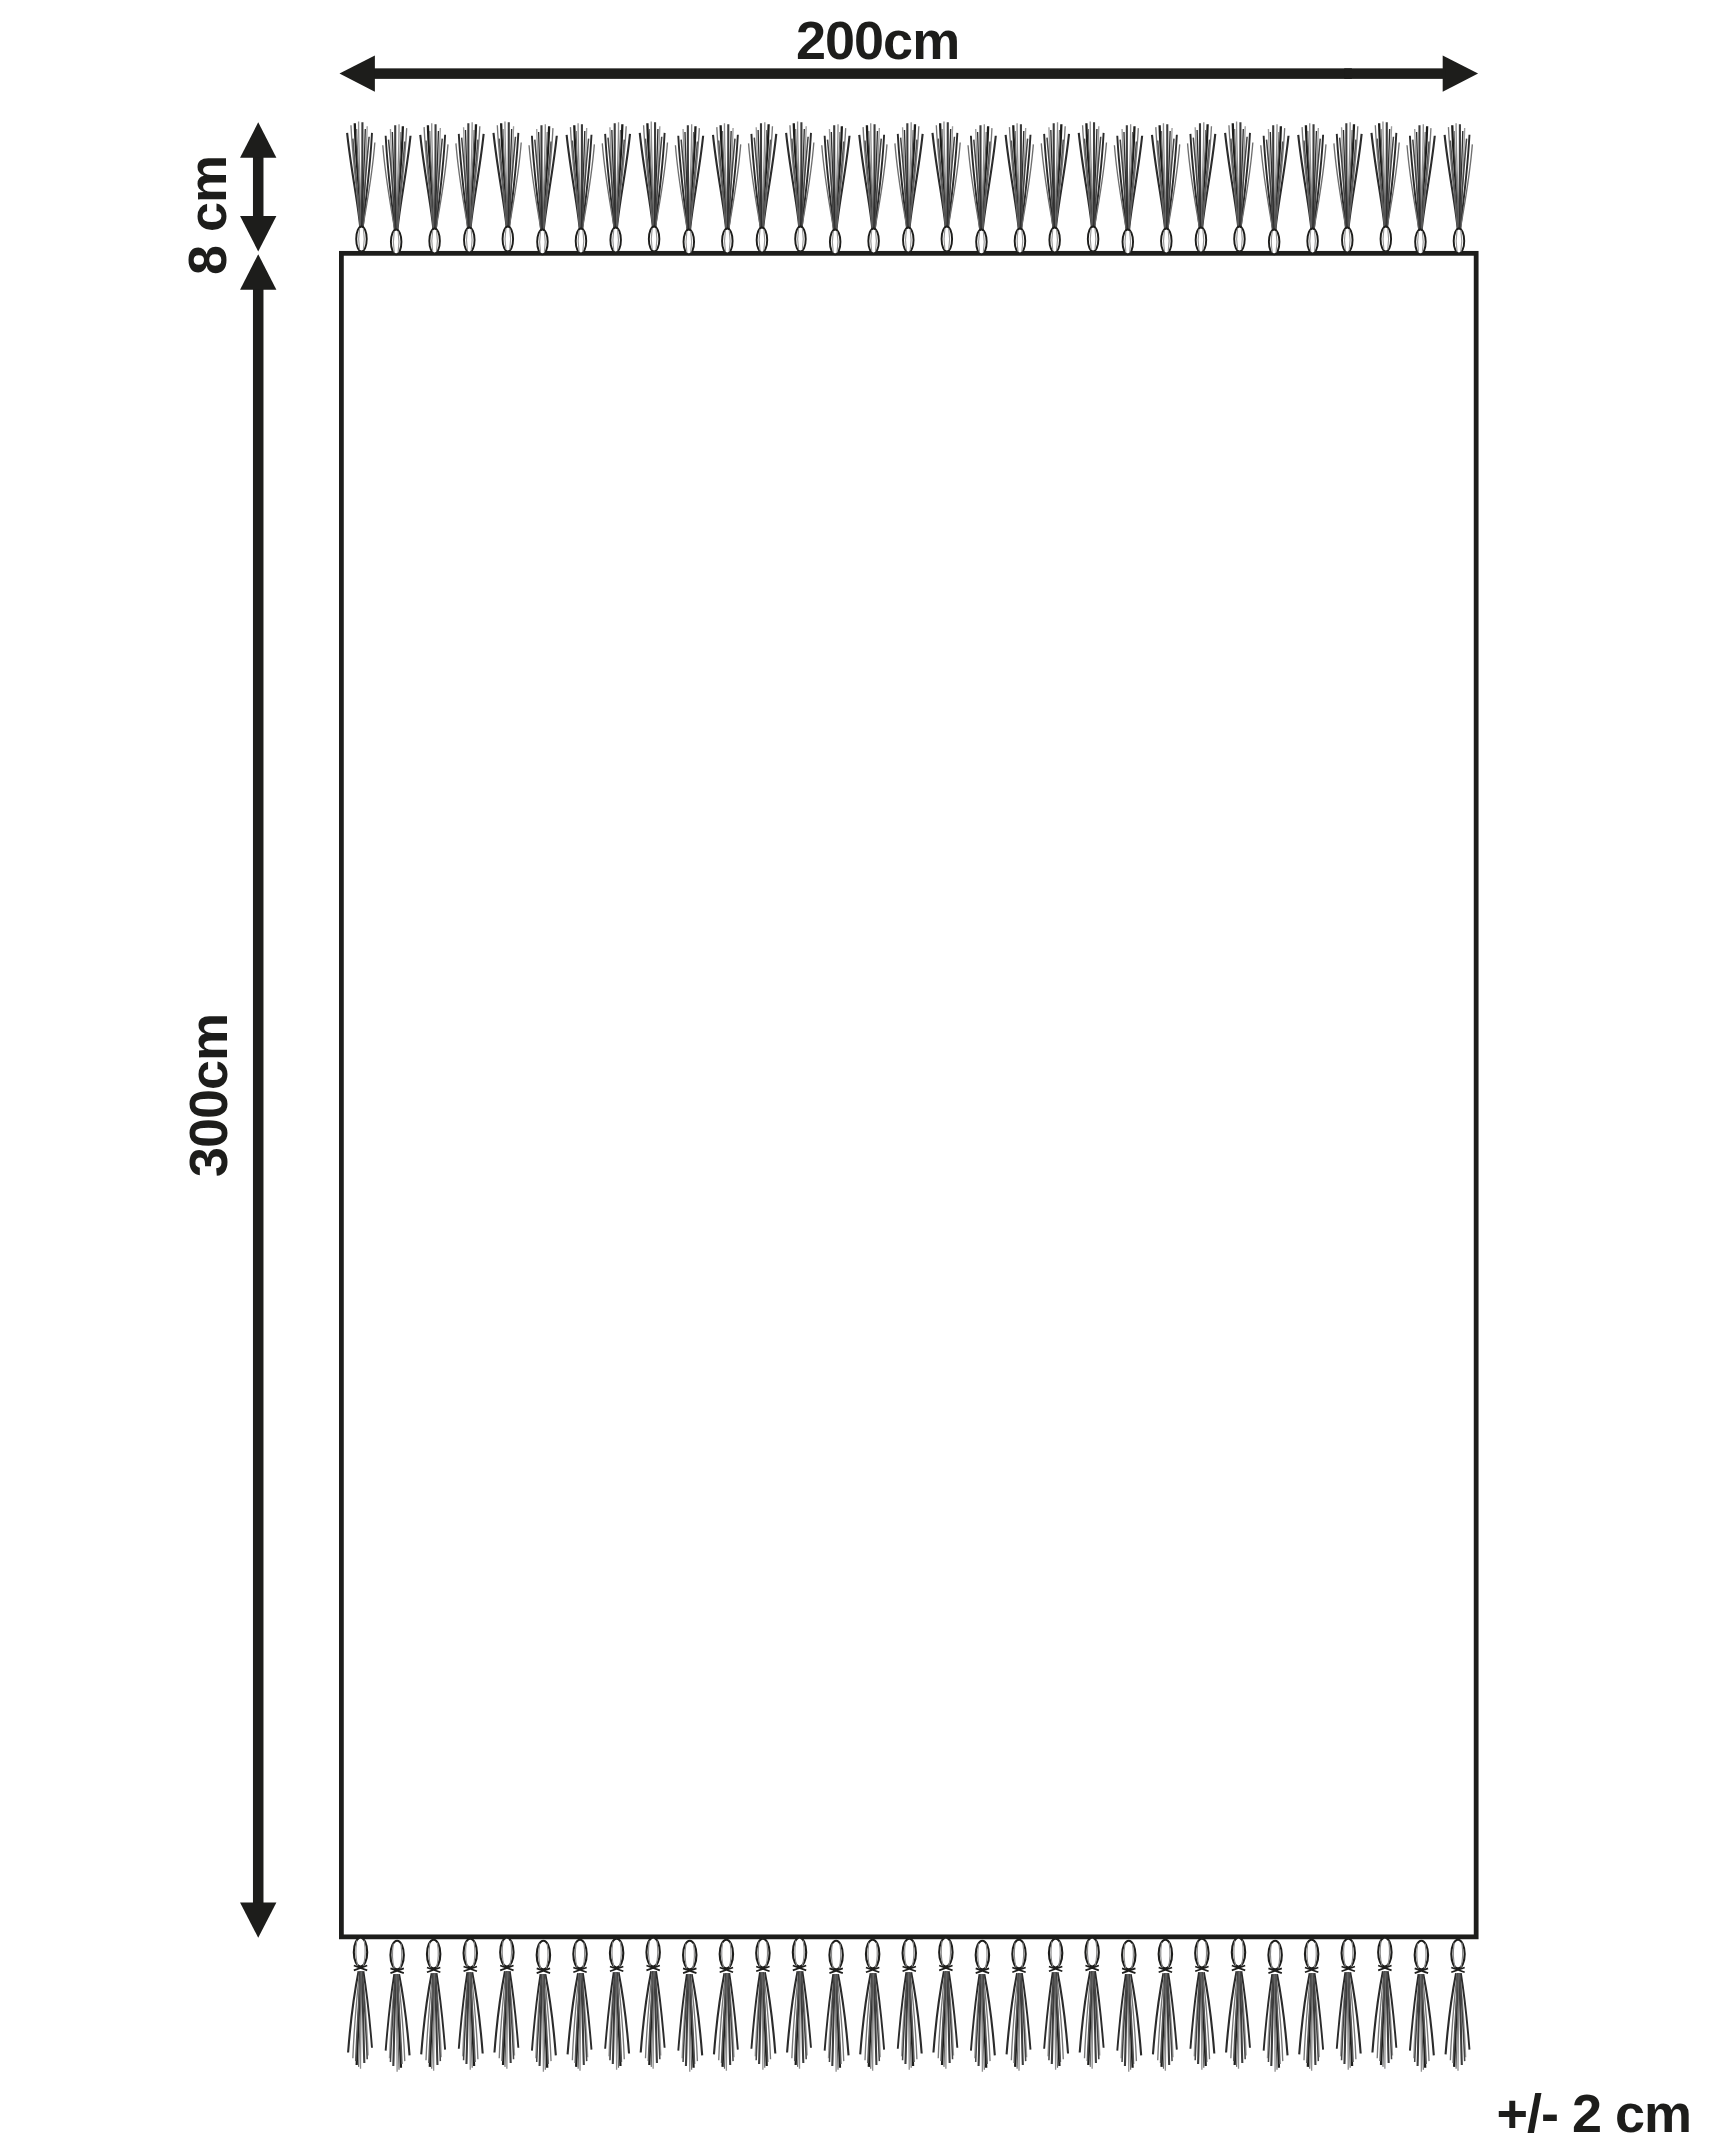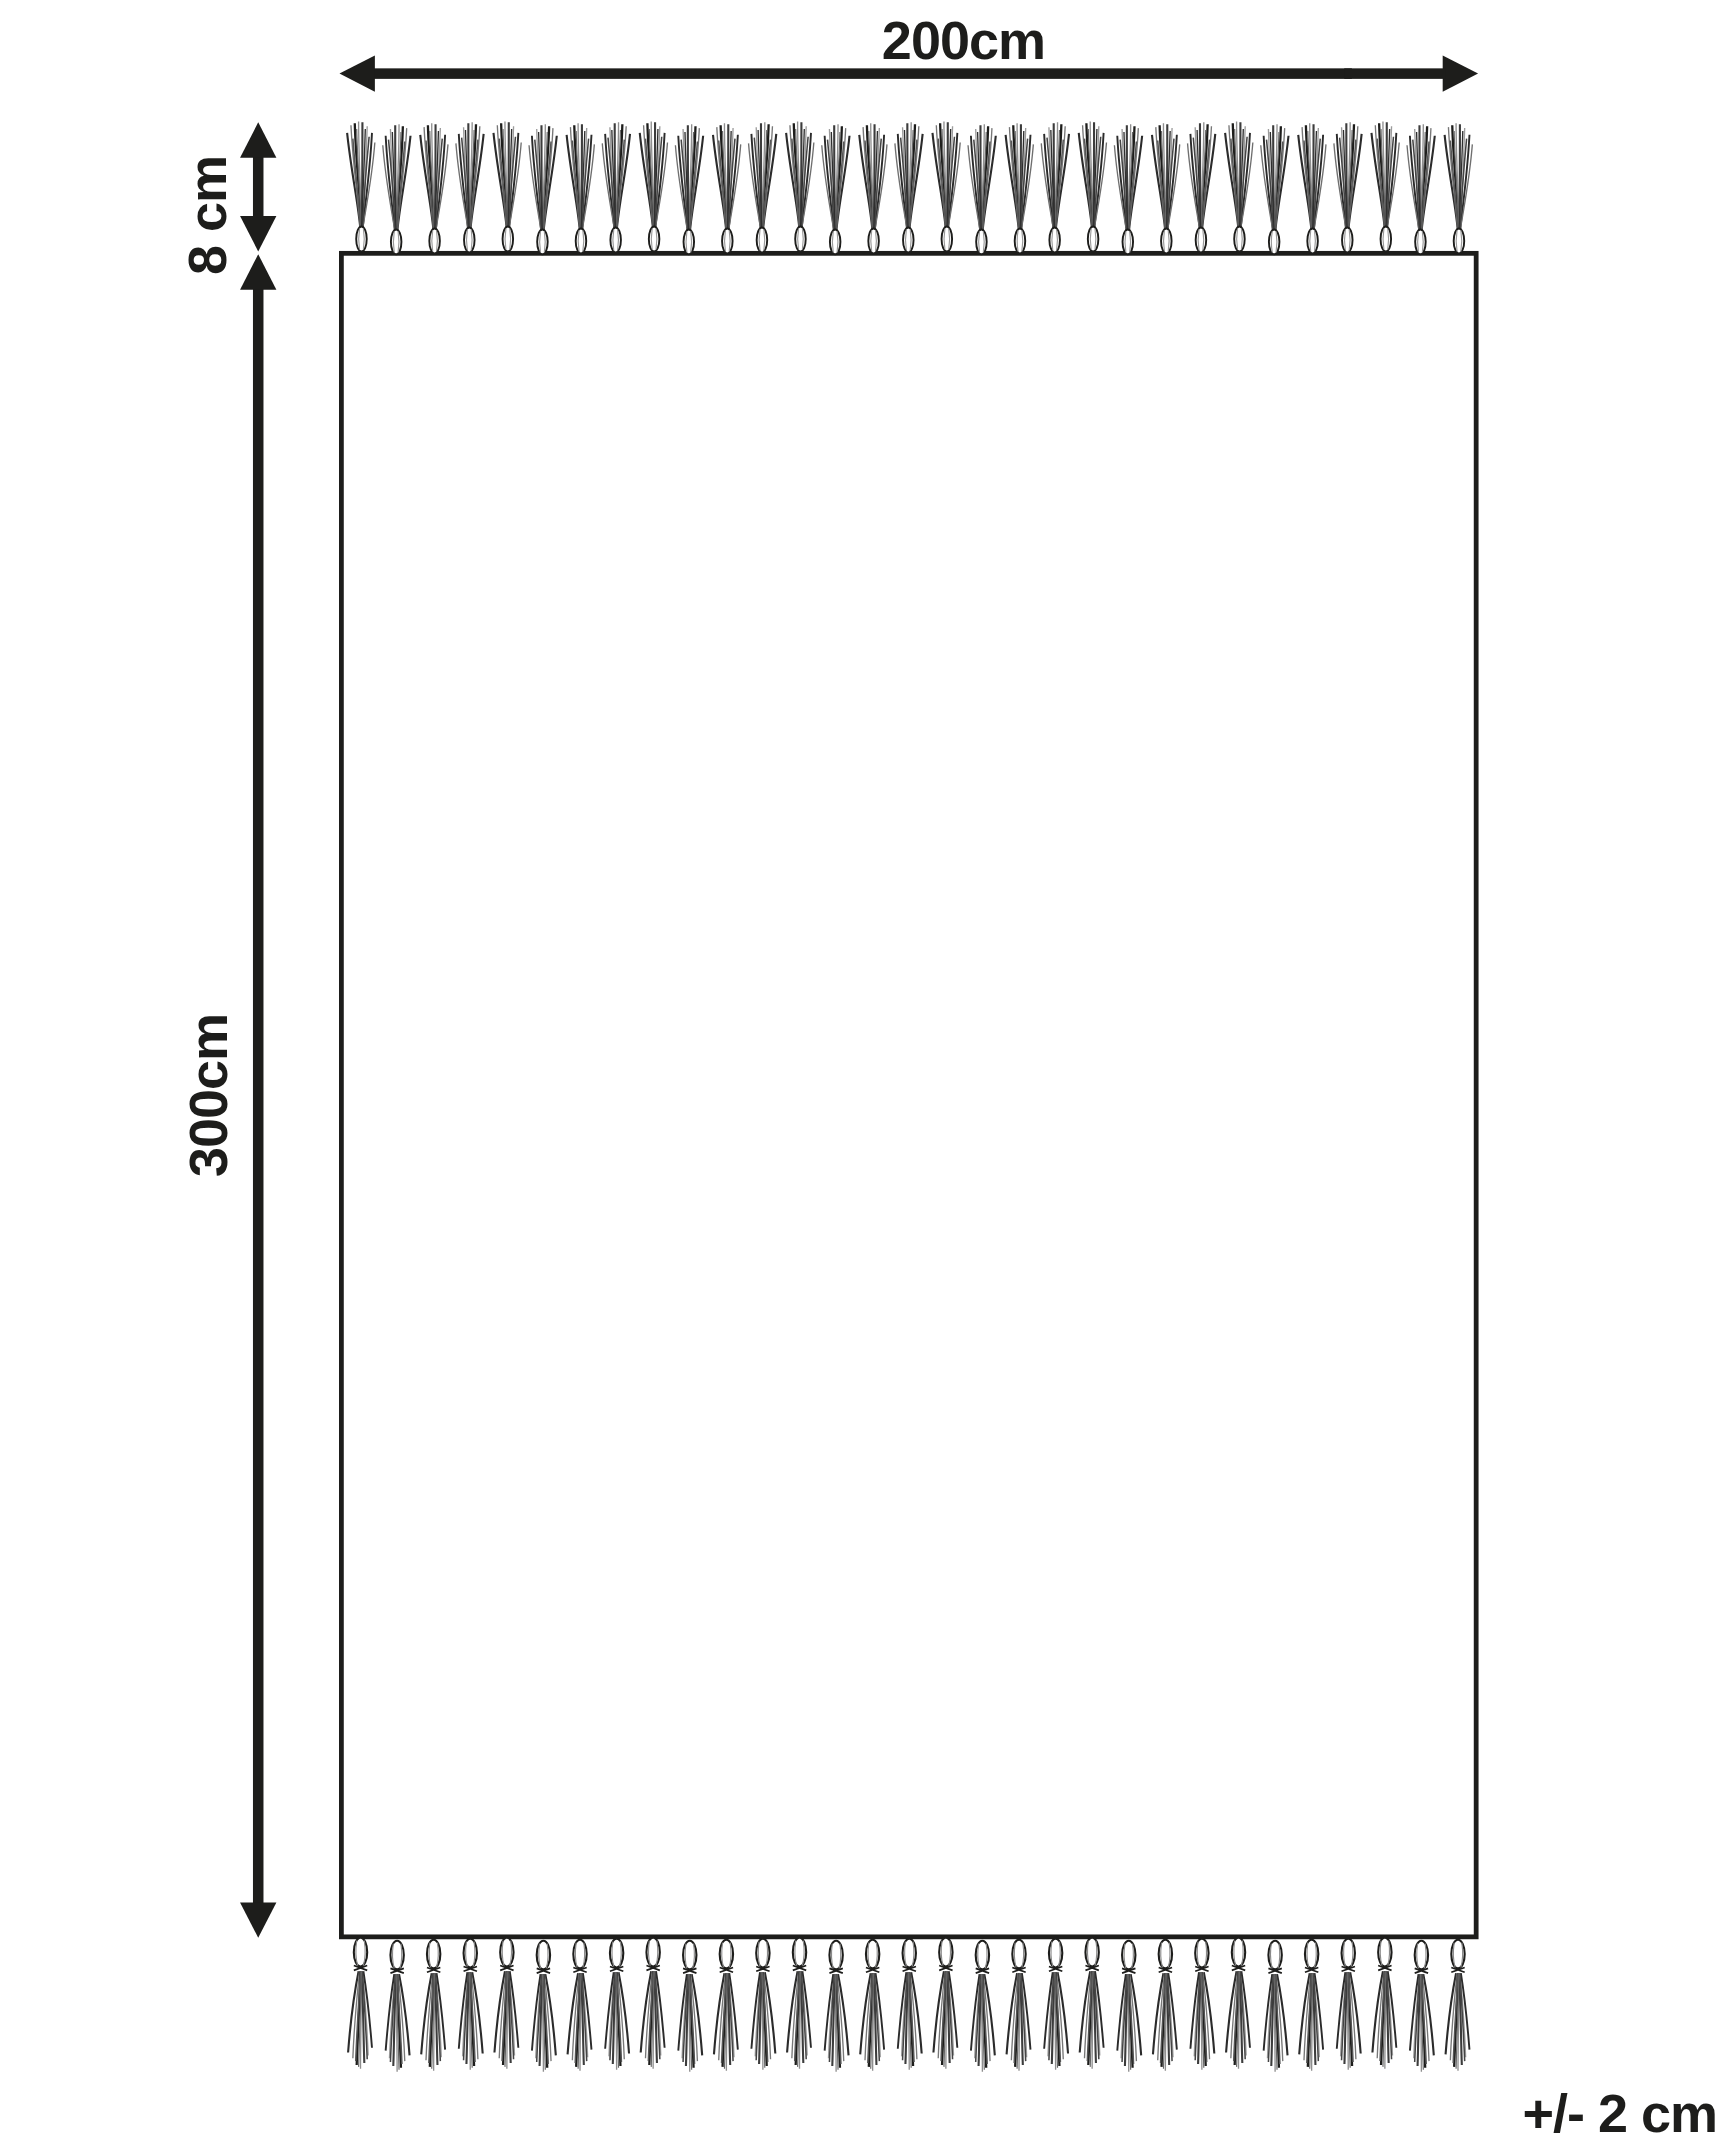--- a/index.html
+++ b/index.html
@@ -32,39 +32,39 @@
     line-height: 1;
     white-space: nowrap;
   }
   .dim-label.rotated {
     display: flex;
     align-items: center;
     justify-content: center;
     transform: rotate(-90deg);
   }
   #label-width {
-    left: 816px;
+    left: 796px;
     top: 13.4px;
     width: 229px;
-    text-align: right;
+    text-align: left;
   }
   #label-fringe {
     left: 111px;
     top: 182px;
     width: 191px;
     height: 67px;
   }
   #label-height {
     left: 112px;
     top: 1062px;
     width: 191px;
     height: 67px;
   }
   #label-tolerance {
-    right: 4px;
+    right: 30px;
     top: 2086px;
     text-align: right;
   }
 </style>
 </head>
 <body>
 
 <div class="canvas">
 
   <svg class="scene" viewBox="0 0 1800 2250" xmlns="http://www.w3.org/2000/svg">

